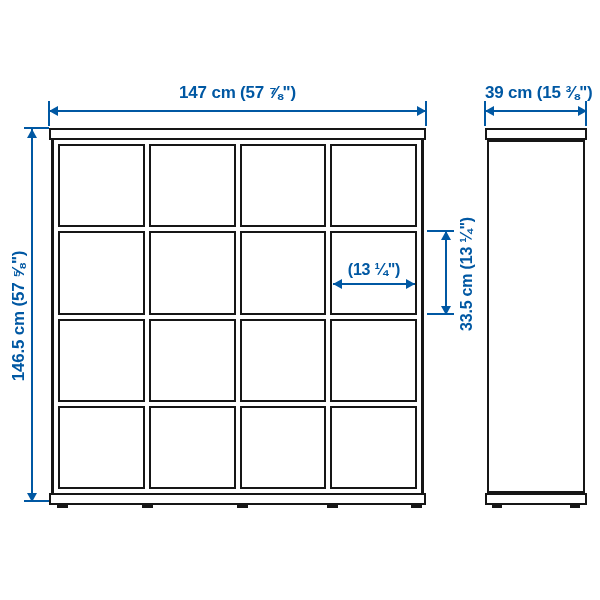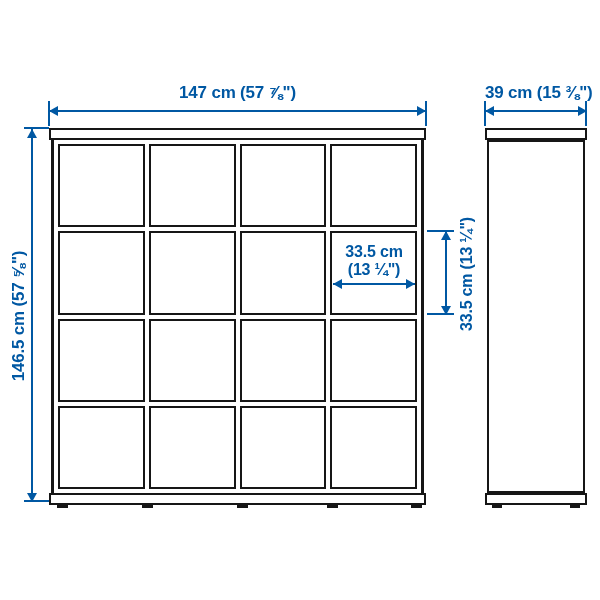--- a/index.html
+++ b/index.html
@@ -97,21 +97,20 @@
   <div class="tick-v" style="left:484px;top:101px;"></div>
   <div class="tick-v" style="left:585px;top:101px;"></div>
 
   <div class="dim-label vert" style="left:19px;top:316px;">146.5 cm (57 ⅝")</div>
   <div class="dline-v" style="left:31px;top:129px;height:373px;"></div>
   <div class="arr up" style="left:27px;top:129px;"></div>
   <div class="arr down" style="left:27px;top:493px;"></div>
   <div class="tick-h" style="left:24px;width:25px;top:127px;"></div>
   <div class="tick-h" style="left:24px;width:25px;top:500px;"></div>
 
-  <div class="dim-label small" style="left:332px;width:84px;top:243px;">33.5 cm</div>
   <div class="dim-label small" style="left:332px;width:84px;top:261px;">(13 ¼")</div>
   <div class="dline-h" style="left:333px;top:283px;width:82px;"></div>
   <div class="arr left" style="left:333px;top:279px;"></div>
   <div class="arr right" style="left:406px;top:279px;"></div>
 
   <div class="tick-h" style="left:427px;width:27px;top:230px;"></div>
   <div class="tick-h" style="left:427px;width:27px;top:313px;"></div>
   <div class="dline-v" style="left:445px;top:231px;height:84px;"></div>
   <div class="arr up" style="left:441px;top:231px;"></div>
   <div class="arr down" style="left:441px;top:306px;"></div>

